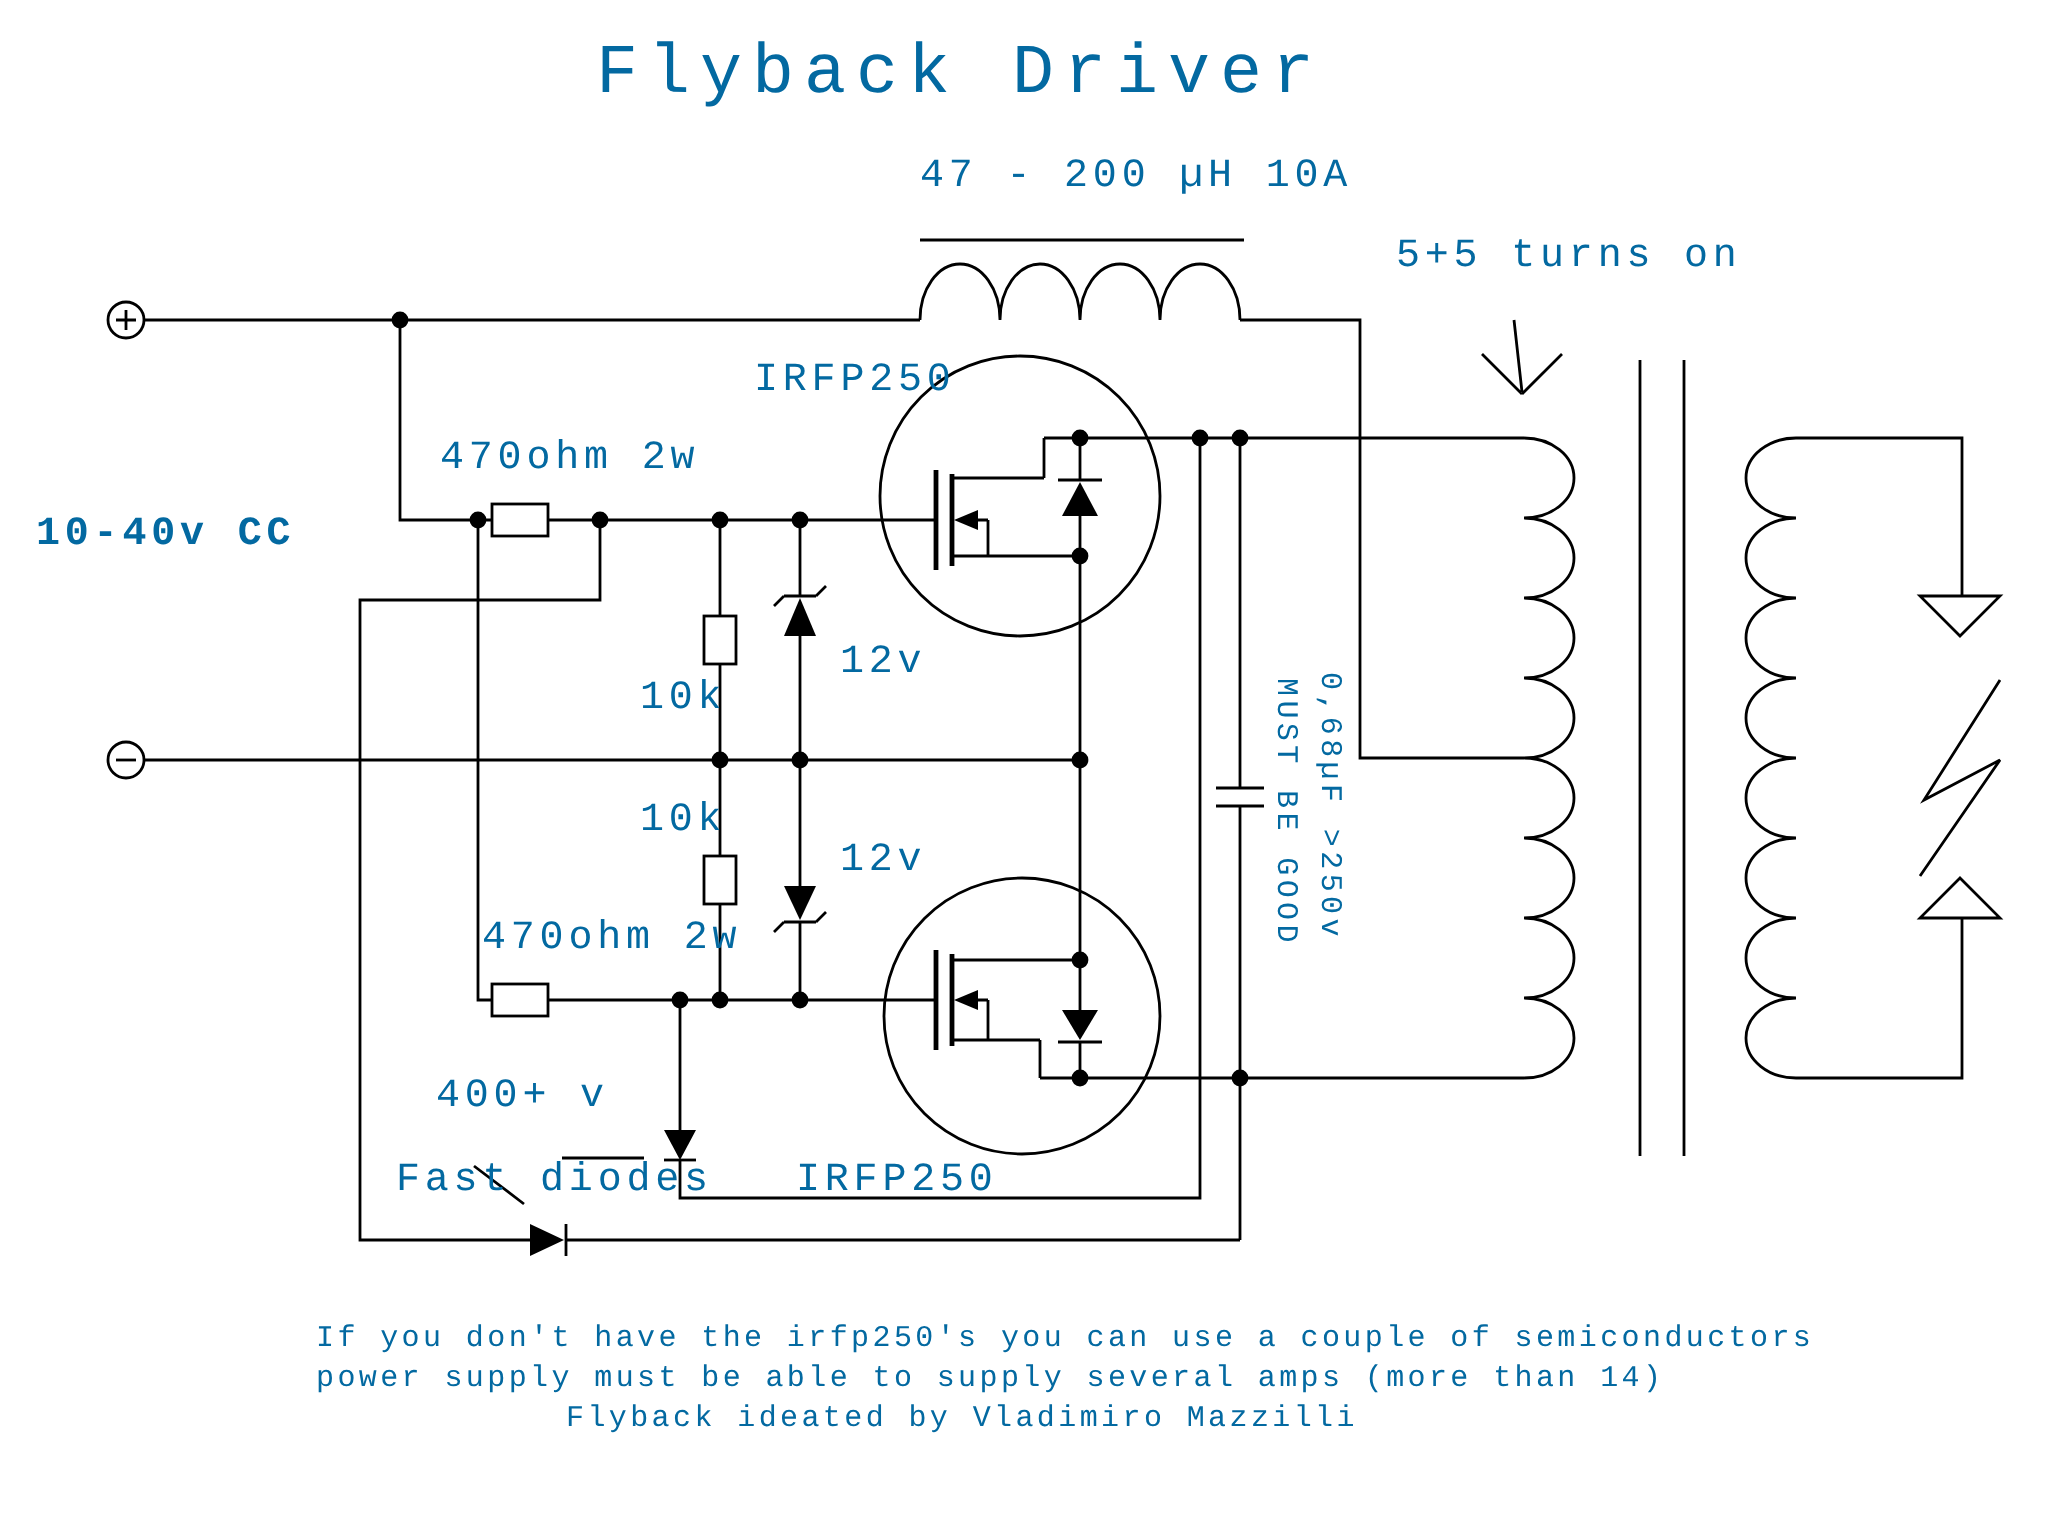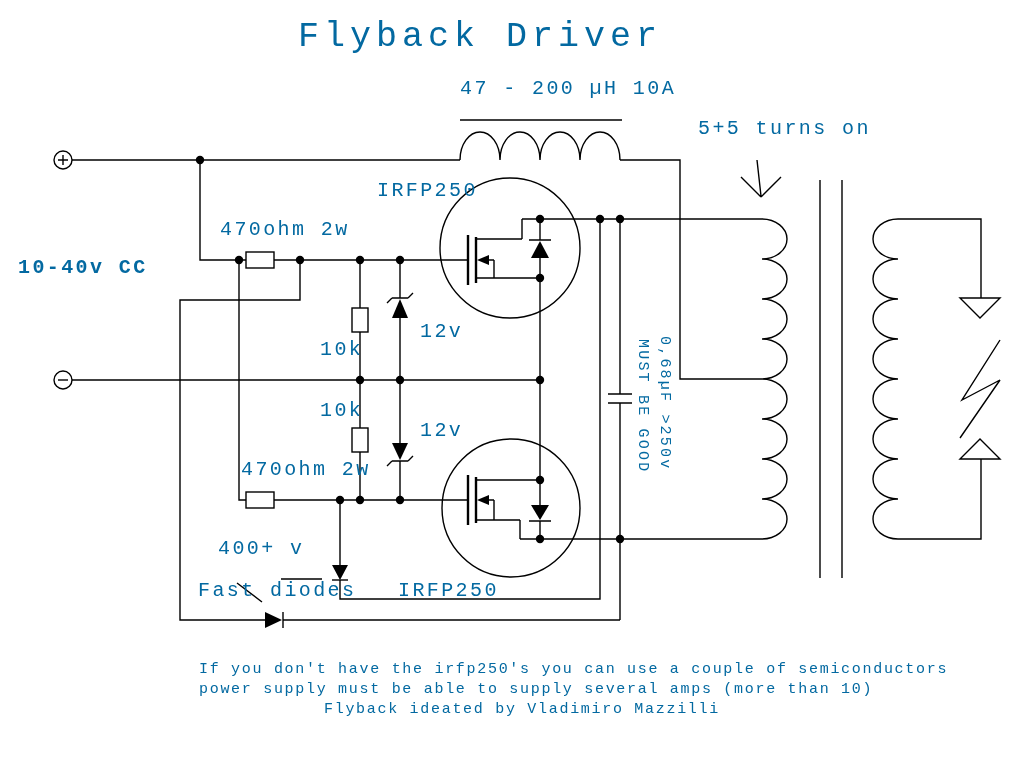--- a/index.html
+++ b/index.html
@@ -21,21 +21,21 @@
   .r10k-top-lbl{left:320px;top:340px;}
   .r10k-bot-lbl{left:320px;top:401px;}
   .z12-top-lbl{left:420px;top:322px;}
   .z12-bot-lbl{left:420px;top:421px;}
   .fd-note-1{left:218px;top:539px;}
   .fd-note-2{left:198px;top:542px;margin-top:39px;}
   .cap-v{position:absolute;writing-mode:vertical-rl;text-orientation:sideways;
          font-size:15px;letter-spacing:2.2px;white-space:nowrap;}
   .cap-v1{left:656px;top:336px;}
   .cap-v2{left:634px;top:339px;}
-  .footer{position:absolute;left:158px;top:660px;font-size:15px;letter-spacing:1.7px;line-height:20px;margin-left:41px;}
+  .footer{position:absolute;left:158px;top:660px;font-size:15px;letter-spacing:1.7px;line-height:20px;}
   .footer .l4{padding-left:125px;}
 </style>
 </head>
 <body>
 
 <div id="canvas">
 
   <svg id="schematic-svg" width="1032" height="760" viewBox="0 0 1032 760">
     <g stroke="#000" stroke-width="1.4" fill="none">
 
@@ -190,17 +190,17 @@
   <div class="lbl z12-bot-lbl">12v</div>
 
   <div class="lbl fd-note-1">400+ v</div>
   <div class="lbl fd-note-2">Fast diodes</div>
 
   <div class="cap-v cap-v1">0,68µF &gt;250v</div>
   <div class="cap-v cap-v2">MUST BE GOOD</div>
 
   <div class="footer">
     <div>If you don't have the irfp250's you can use a couple of semiconductors</div>
-    <div>power supply must be able to supply several amps (more than 10)</div>
+    <div>power supply must be able to supply several amps (more than 14)</div>
     <div class="l4">Flyback ideated by Vladimiro Mazzilli</div>
   </div>
 
 </div>
 
 </body></html>

